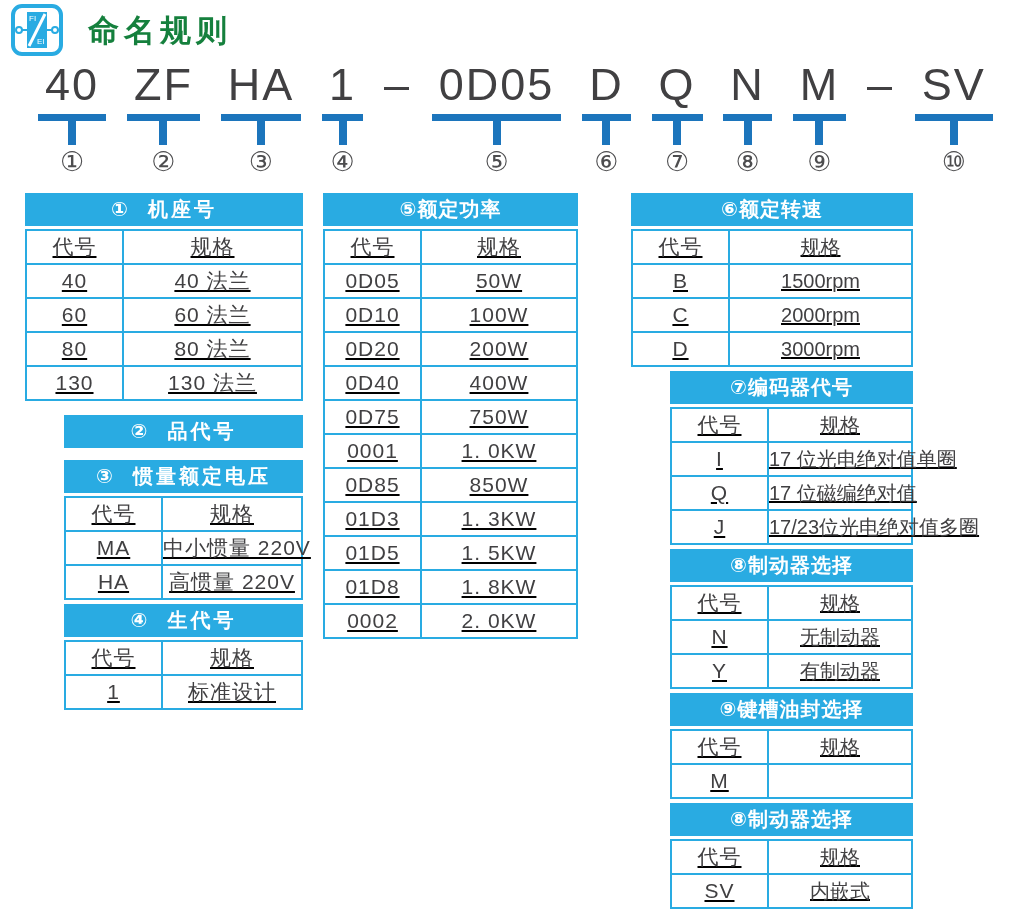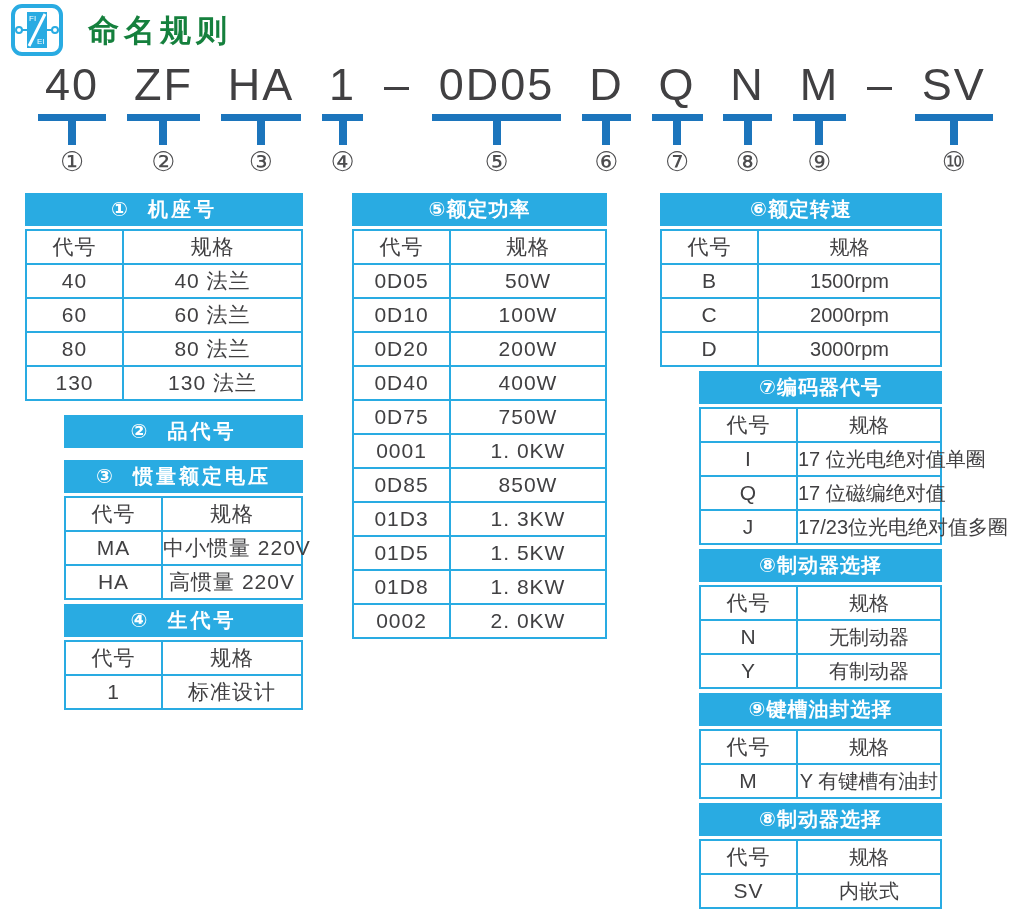--- a/index.html
+++ b/index.html
@@ -18,31 +18,31 @@
   .seg-text{font-size:45px;line-height:1;color:#414042;letter-spacing:2px;padding:0 7px;
             font-weight:500;white-space:pre;}
   .seg-underline{height:7px;background:#1c75bc;width:100%;margin-top:7px;}
   .seg-stem{width:8px;height:24px;background:#1c75bc;}
   .seg-num{font-size:27px;line-height:1;color:#4d4d4f;margin-top:4px;}
   .seg.dash .seg-text{padding:0;color:#414042;}
 
   
   .tables{position:absolute;top:193px;left:25px;display:flex;}
   .col{display:block;}
-  .colA{width:278px;margin-right:49px;}
+  .colA{width:278px;margin-right:20px;}
   .colB{width:255px;margin-right:53px;}
   .colC{width:282px;border-radius:18px;}
   .section + .section{margin-top:4px;padding-left:39px;}
   .colA .section:nth-child(2){margin-top:14px;border-radius:16px;}
   .colA .section:nth-child(3){margin-top:12px;}
   .banner{height:33px;background:#29abe2;color:#fff;display:flex;align-items:center;
           justify-content:center;font-size:20px;font-weight:bold;letter-spacing:1px;
           white-space:pre;}
   .colA .banner{letter-spacing:3px;}
-  .rows{border:2px solid #29abe2;margin-top:3px;background:#fff;}
+  .rows{border:2px solid #29abe2;margin-top:3px;background:#fff;text-decoration:underline;}
   .row{display:flex;height:32px;border-top:2px solid #29abe2;}
   .row:first-child{border-top:none;}
   .cell{display:flex;align-items:center;justify-content:center;color:#414042;
         font-size:21px;letter-spacing:1px;white-space:pre;}
   .cell.code{width:95px;flex:none;border-right:2px solid #29abe2;}
   .cell.spec{flex:1;}
   .colC .cell.spec{font-size:20px;letter-spacing:0;}
 </style>
 </head>
 <body>
@@ -312,21 +312,20 @@
         </div>
         <div class="section">
           <div class="banner">⑨键槽油封选择</div>
           <div class="rows">
             <div class="row">
               <div class="cell code">代号</div>
               <div class="cell spec">规格</div>
             </div>
             <div class="row">
               <div class="cell code">M</div>
-              <div class="cell spec">Y 有键槽有油封</div>
             </div>
           </div>
         </div>
         <div class="section">
           <div class="banner">⑧制动器选择</div>
           <div class="rows">
             <div class="row">
               <div class="cell code">代号</div>
               <div class="cell spec">规格</div>
             </div>

